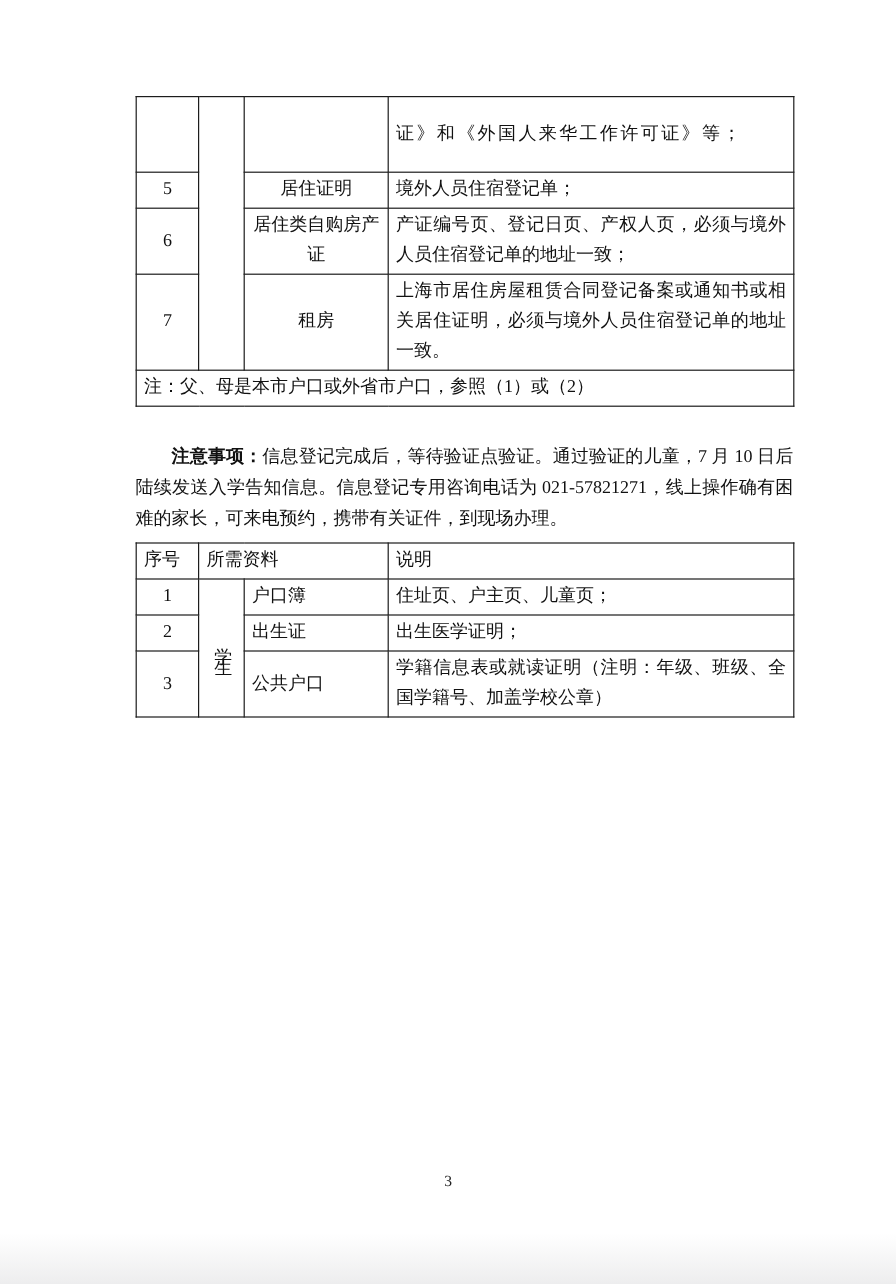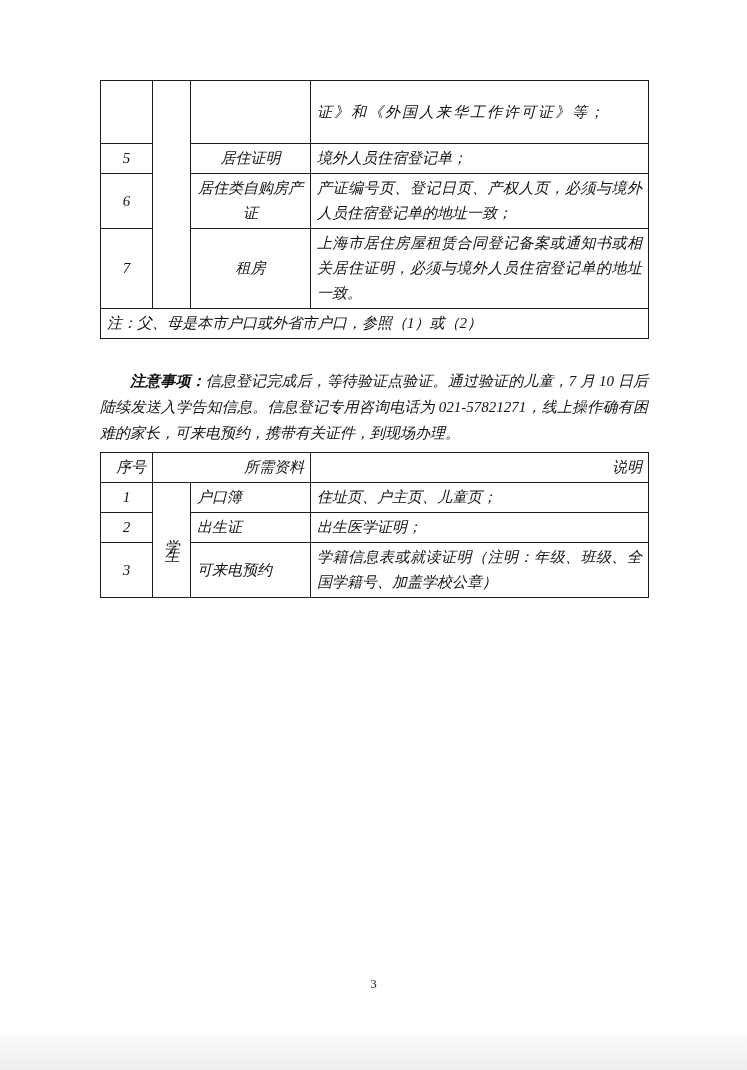--- a/index.html
+++ b/index.html
@@ -7,23 +7,22 @@
   .page {
     position:relative;
     width:747px; height:1070px;
     background:#fff;
     color:#111;
     font-family:"Liberation Serif","DejaVu Serif",serif;
     overflow:hidden;
   }
   .doc {
     position:absolute;
-    left:100px; top:0;
+    left:113px; top:0;
     width:548px;
-    font-style:italic;
   }
   
   table.tbl {
     border-collapse:collapse;
     table-layout:fixed;
     width:548px;
     font-size:15px;
     color:#111;
   }
   table.tbl td, table.tbl th {
@@ -72,21 +71,21 @@
   }
   .para {
     margin-top:5px;
     font-size:15px; line-height:27px;
     text-align:justify;
     text-indent:2em;
   }
   .bold-para { font-weight:bold; }
   
   .bottom-table { margin-top:6px; }
-  .bottom-table th { text-align:right; font-weight:bold; height:27px; }
+  .bottom-table th { text-align:left; font-weight:bold; height:27px; }
   .row-b1 td { height:28px; }
   .row-b2 td { height:28px; }
   .row-b3 td { height:52px; }
   .cell-item-left { text-align:left; padding-left:10px; }
   .cell-group { text-align:center; vertical-align:middle; }
   .vtext {
     display:inline-block;
     writing-mode:vertical-rl;
     text-orientation:upright;
     letter-spacing:9px;
@@ -172,21 +171,21 @@
           <td class="cell-item-left">户口簿</td>
           <td class="cell-desc">住址页、户主页、儿童页；</td>
         </tr>
         <tr class="row-b2">
           <td class="cell-no">2</td>
           <td class="cell-item-left">出生证</td>
           <td class="cell-desc">出生医学证明；</td>
         </tr>
         <tr class="row-b3">
           <td class="cell-no">3</td>
-          <td class="cell-item-left">可来电预约</td>
+          <td class="cell-item-left">公共户口</td>
           <td class="cell-desc">学籍信息表或就读证明（注明：年级、班级、全国学籍号、加盖学校公章）</td>
         </tr>
       </tbody>
     </table>
 
   </div>
 
   <div class="page-num">3</div>
   <div class="bottom-fade"></div>
 </div>

